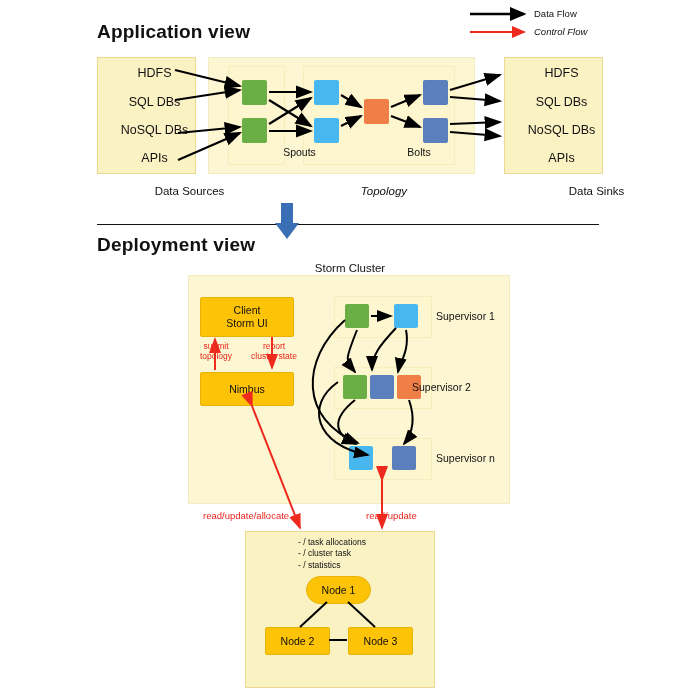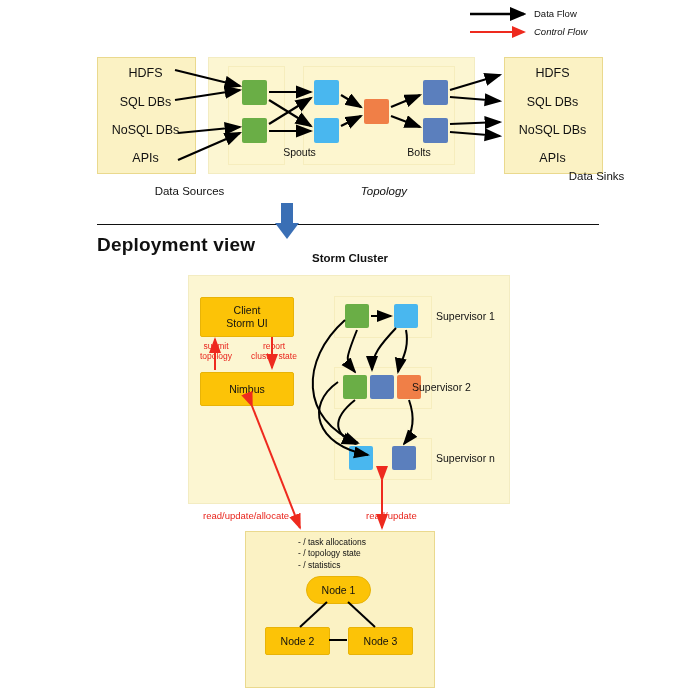--- a/index.html
+++ b/index.html
@@ -77,20 +77,21 @@
     background: #fdf6cf;
     border: 1px solid #f6edbd;
   }
 
   
   .src-item {
     font-size: 12.5px;
     color: #111;
     text-align: center;
     width: 100%;
+    padding-left: 9px;
   }
 
   .nodebox {
     background: #fcc307;
     border: 1px solid #e8b307;
     border-radius: 2px;
     display: flex;
     align-items: center;
     justify-content: center;
     text-align: center;
@@ -133,20 +134,21 @@
           <path d="M0,0 L7,3 L0,6 z" fill="#ee2a1e"></path>
         </marker>
       </defs>
       <line x1="2" y1="8" x2="56" y2="8" stroke="#000" stroke-width="2.4" marker-end="url(#arrBlkL)"></line>
       <line x1="2" y1="26" x2="56" y2="26" stroke="#ee2a1e" stroke-width="2" marker-end="url(#arrRedL)"></line>
     </svg>
     <div class="abs legend-label" style="left:66px; top:2px;">Data Flow</div>
     <div class="abs legend-label" style="left:66px; top:20px;font-style:italic;">Control Flow</div>
   </div>
 
+  <div class="abs view-title" style="left:97px; top:21px;">Application view</div>
 
   <div class="abs panel-source" style="left:97px; top:57px; width:97px; height:115px;"></div>
   <div class="abs src-item" style="left:97px; top:66px; width:97px;">HDFS</div>
   <div class="abs src-item" style="left:97px; top:95px; width:97px;">SQL DBs</div>
   <div class="abs src-item" style="left:97px; top:123px; width:97px;">NoSQL DBs</div>
   <div class="abs src-item" style="left:97px; top:151px; width:97px;">APIs</div>
   <div class="abs section-label" style="left:82px; top:185px; width:127px;">Data Sources</div>
 
   <div class="abs panel-pale" style="left:208px; top:57px; width:265px; height:115px;"></div>
   <div class="abs panel-inner" style="left:228px; top:66px; width:55px; height:97px;"></div>
@@ -163,26 +165,26 @@
 
   <div class="abs section-label" style="left:228px; top:146px; width:55px; font-size:10.5px;">Spouts</div>
   <div class="abs section-label" style="left:340px; top:146px; width:70px; font-size:10.5px;">Bolts</div>
   <div class="abs section-label" style="left:285px; top:185px; width:110px;font-style:italic;">Topology</div>
 
   <div class="abs panel-source" style="left:504px; top:57px; width:97px; height:115px;"></div>
   <div class="abs src-item" style="left:504px; top:66px; width:97px;">HDFS</div>
   <div class="abs src-item" style="left:504px; top:95px; width:97px;">SQL DBs</div>
   <div class="abs src-item" style="left:504px; top:123px; width:97px;">NoSQL DBs</div>
   <div class="abs src-item" style="left:504px; top:151px; width:97px;">APIs</div>
-  <div class="abs section-label" style="left:489px; top:170px; width:127px;">Data Sinks</div>
+  <div class="abs section-label" style="left:489px; top:185px; width:127px;">Data Sinks</div>
 
   <div class="abs divider" style="left:97px; top:224px; width:502px;"></div>
 
   <div class="abs view-title" style="left:97px; top:234px;">Deployment view</div>
-  <div class="abs cluster-label" style="left:290px; top:252px; width:120px;font-weight:bold;">Storm Cluster</div>
+  <div class="abs cluster-label" style="left:290px; top:262px; width:120px;">Storm Cluster</div>
 
   <div class="abs panel-pale" style="left:188px; top:275px; width:320px; height:227px;"></div>
 
   <div class="abs nodebox" style="left:200px; top:372px; width:92px; height:32px;">
     <span>Nimbus</span>
   </div>
 
   <div class="abs nodebox" style="left:200px; top:297px; width:92px; height:38px; flex-direction:column;">
     <span>Client</span>
     <span>Storm UI</span>
@@ -208,21 +210,21 @@
   <div class="abs sq sq-blue" style="left:349px; top:446px; width:24px; height:24px;"></div>
   <div class="abs sq sq-steel" style="left:392px; top:446px; width:24px; height:24px;"></div>
   <div class="abs sup-label" style="left:436px; top:452px;">Supervisor n</div>
 
   <div class="abs red-label" style="left:203px; top:510px;">read/update/allocate</div>
   <div class="abs red-label" style="left:366px; top:510px;">read/update</div>
 
   <div class="abs panel-source" style="left:245px; top:531px; width:188px; height:155px;"></div>
   <div class="abs zk-lines" style="left:298px; top:537px;">
     <div>- / task allocations</div>
-    <div>- / topology state</div>
+    <div>- / cluster task</div>
     <div>- / statistics</div>
   </div>
 
   <div class="abs nodebox" style="left:306px; top:576px; width:63px; height:26px;border-radius:14px;">
     <span>Node 1</span>
   </div>
   <div class="abs nodebox" style="left:265px; top:627px; width:63px; height:26px;">
     <span>Node 2</span>
   </div>
   <div class="abs nodebox" style="left:348px; top:627px; width:63px; height:26px;">

